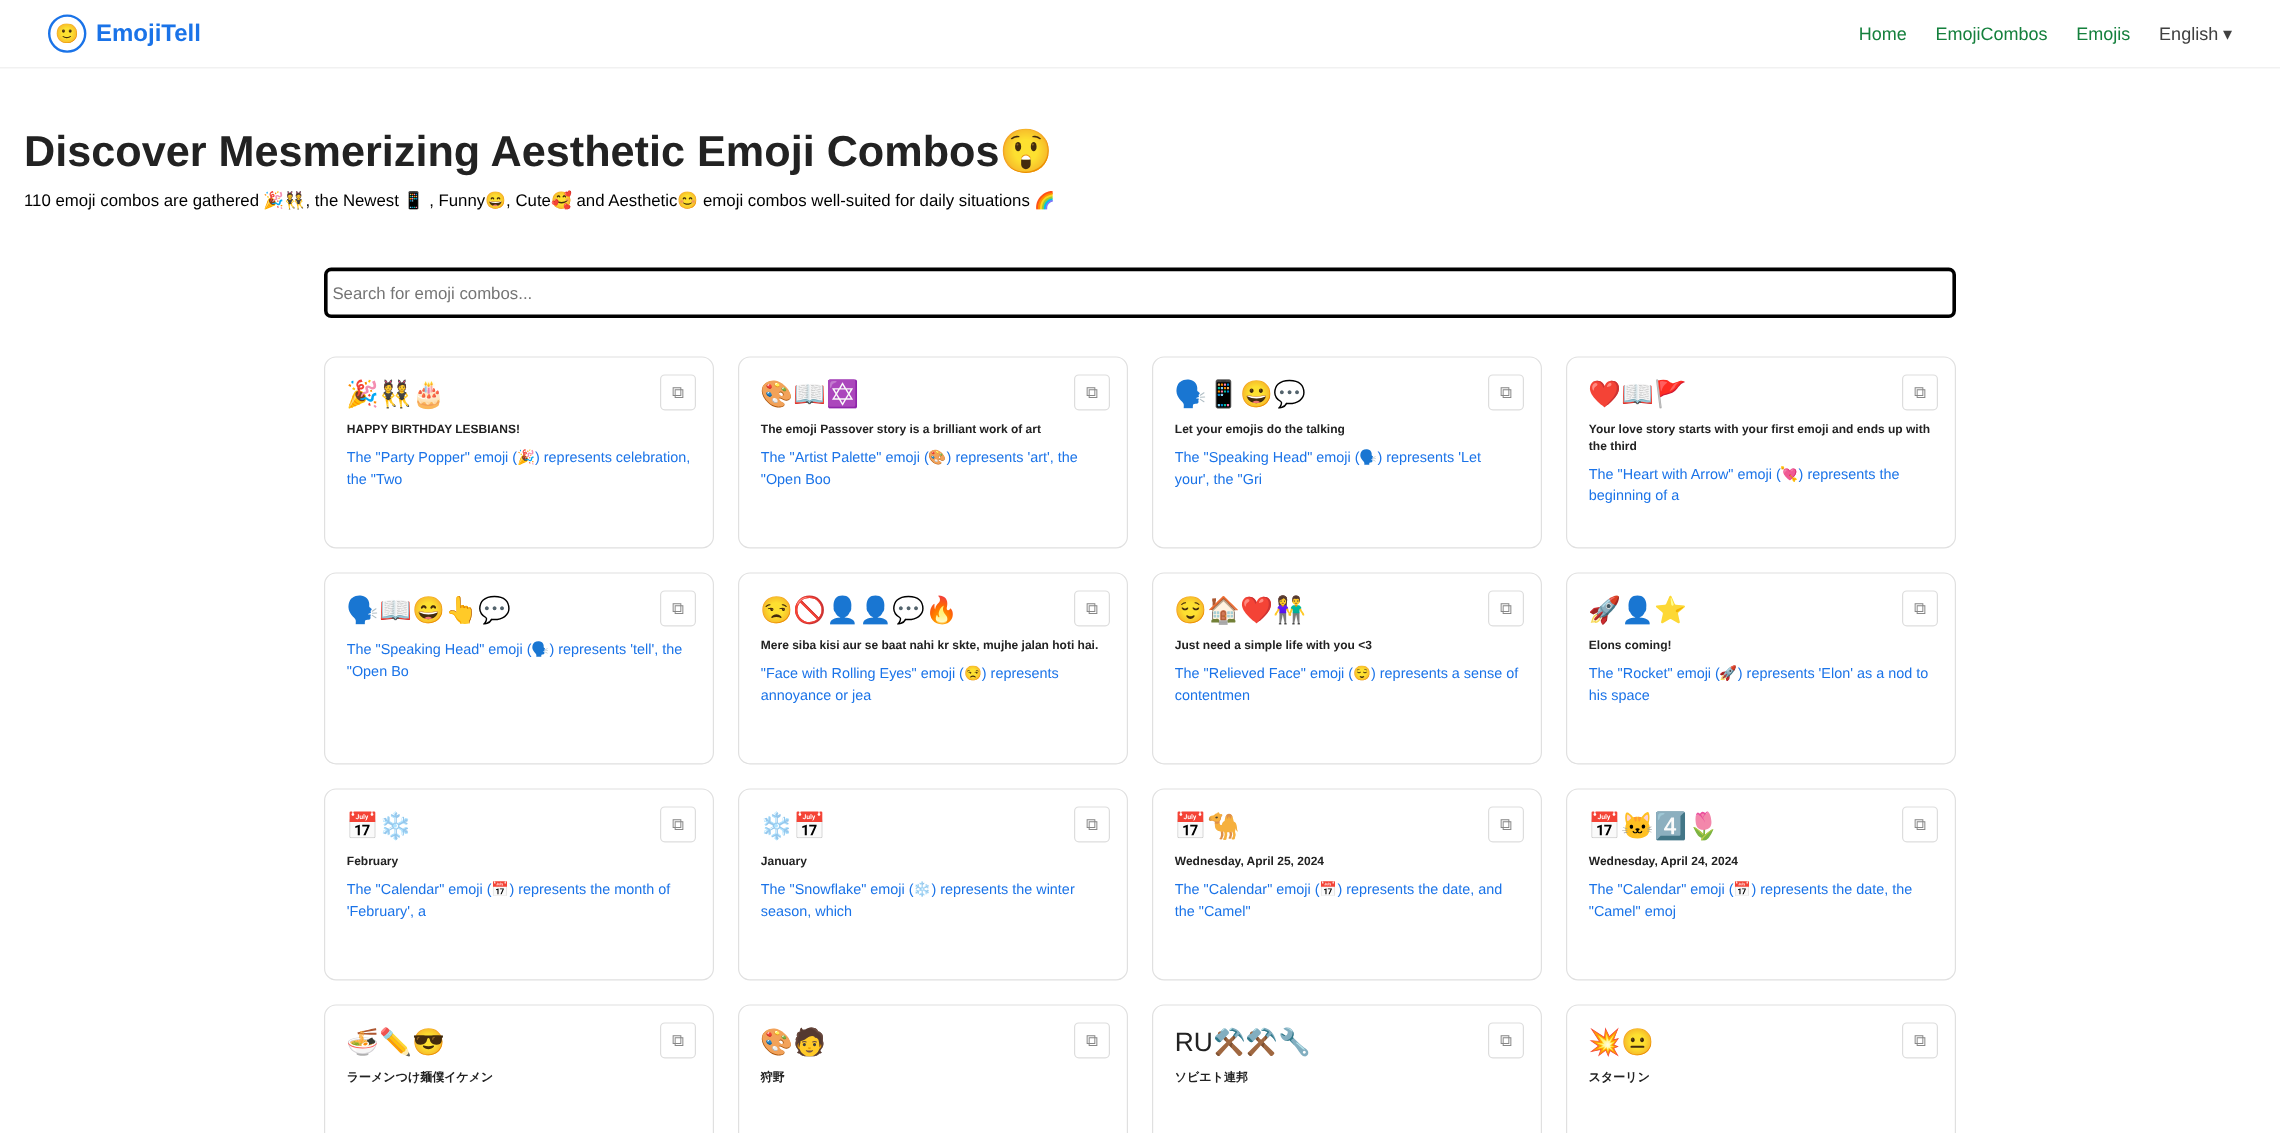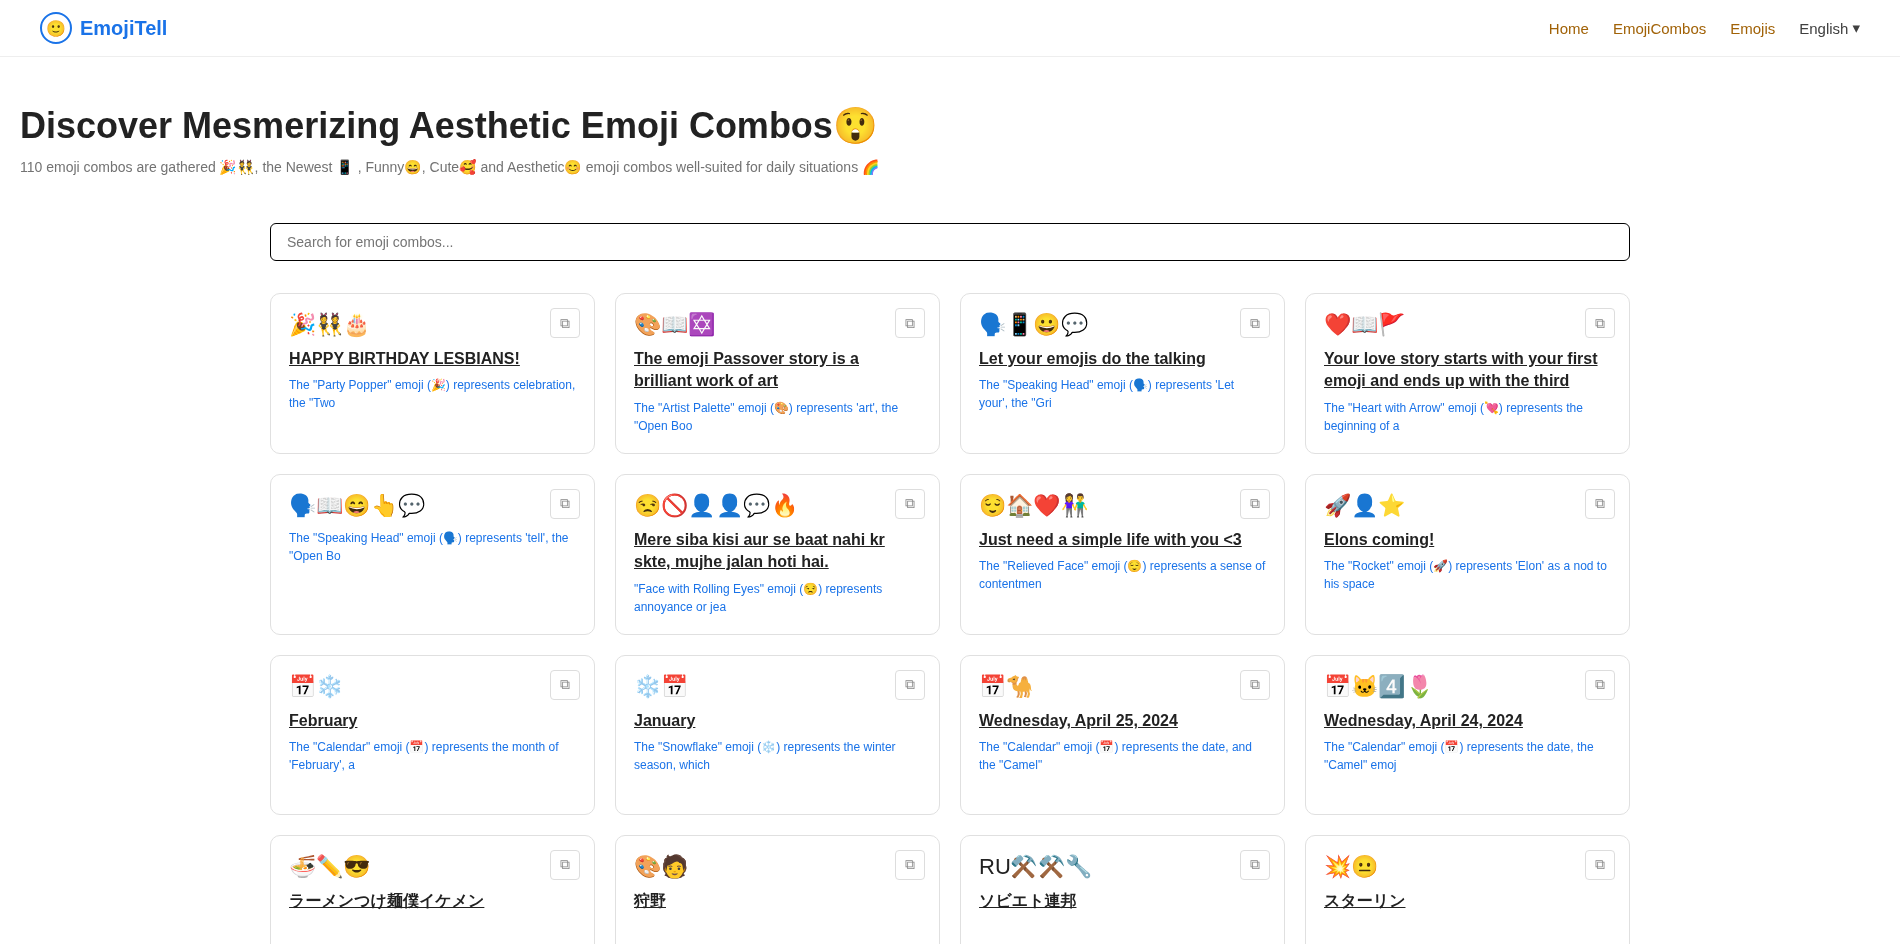--- a/index.html
+++ b/index.html
@@ -13,41 +13,41 @@
     .nav-logo {
       display: flex; align-items: center; gap: 8px;
       font-size: 20px; font-weight: 700; color: #1a73e8; text-decoration: none;
     }
     .nav-logo-icon {
       width: 32px; height: 32px; border-radius: 50%; border: 2px solid #1a73e8;
       display: flex; align-items: center; justify-content: center; font-size: 16px;
     }
     .nav-links { display: flex; align-items: center; gap: 24px; }
     .nav-link {
-      text-decoration: none; color: #a16207; font-size: 15px; cursor: pointer;
+      text-decoration: none; color: #15803d; font-size: 15px; cursor: pointer;
     }
     .nav-lang {
       display: flex; align-items: center; gap: 4px;
       font-size: 15px; color: #404040; cursor: pointer;
     }
 
     
     .hero {
       text-align: left; padding: 48px 20px 24px;
     }
     .hero h1 { font-size: 36px; font-weight: 800; margin-bottom: 12px; }
-    .hero-sub { font-size: 14px; color: #737373; margin-bottom: 24px; }
+    .hero-sub { font-size: 14px; color: #000000; margin-bottom: 24px; }
 
     
     .search-bar {
       max-width: 1400px; margin: 0 auto 32px;
       padding: 0 20px;
     }
     .search-bar input {
-      width: 100%; padding: 10px 16px; border: 1px solid #000000;
+      width: 100%; padding: 10px 4px; border: 3px solid #000000;
       border-radius: 6px; font-size: 14px; color: #888; outline: none;
     }
 
     
     .grid {
       max-width: 1400px; margin: 0 auto; padding: 0 20px 40px;
       display: grid; grid-template-columns: repeat(4, 1fr); gap: 20px;
     }
 
     
@@ -58,21 +58,21 @@
     }
     .card-emojis {
       font-size: 22px; margin-bottom: 10px; display: flex; gap: 2px; align-items: center;
     }
     .card-copy-btn {
       position: absolute; top: 14px; right: 14px;
       background: none; border: 1px solid #ddd; border-radius: 4px;
       width: 30px; height: 30px; cursor: pointer; display: flex;
       align-items: center; justify-content: center; color: #888; font-size: 14px;
     }
-    .card-title { font-size: 16px; font-weight: 700; margin-bottom: 6px; line-height: 1.4; text-decoration: underline; }
+    .card-title { font-size: 10px; font-weight: 700; margin-bottom: 6px; line-height: 1.4; }
     .card-desc { font-size: 12px; color: #1a73e8; line-height: 1.5; }
   </style>
 </head>
 <body>
 
 <nav>
   <a class="nav-logo">
     <div class="nav-logo-icon">🙂</div>
     <span>EmojiTell</span>
   </a>

